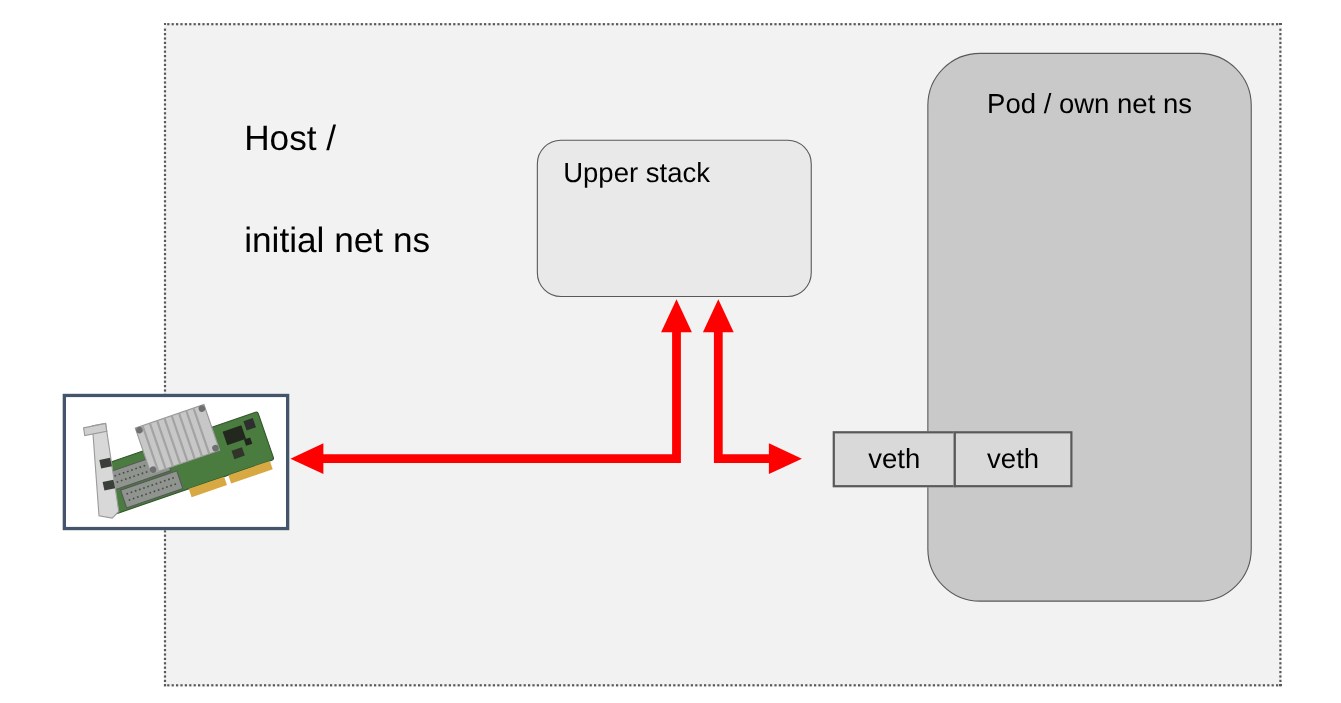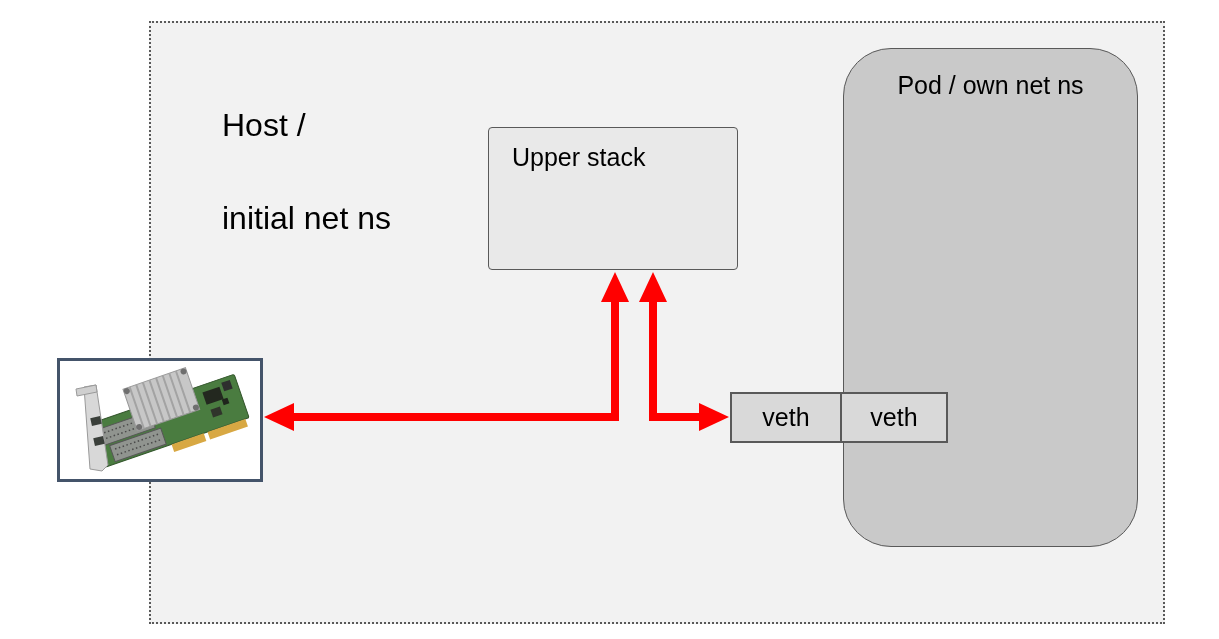--- a/index.html
+++ b/index.html
@@ -20,34 +20,34 @@
   .host-label{
     position:absolute; left:222px; top:48px; font-size:32px; line-height:31px;
     z-index:2; white-space:pre;
   }
   .pod-box{
     position:absolute; left:843px; top:48px; width:295px; height:499px;
     box-sizing:border-box; background:var(--pod-fill);
     border:1.5px solid var(--box-border); border-radius:48px; z-index:1;
   }
   .pod-label{
-    padding-top:22px; text-align:center; font-size:25px; white-space:pre;
+    padding-top:32px; text-align:center; font-size:25px; white-space:pre;
   }
   .upper-box{
     position:absolute; left:488px; top:127px; width:250px; height:143px;
     box-sizing:border-box; background:var(--upper-stack-fill);
-    border:1.5px solid var(--box-border); border-radius:4px; z-index:2;
+    border:1.5px solid var(--box-border); border-radius:22px; z-index:2;
     padding:12px 0 0 23px; font-size:25px; line-height:35px;
   }
   .upper-line{white-space:pre;}
   .veth{
     position:absolute; top:392px; height:51px; box-sizing:border-box;
     background:var(--veth-fill); border:2px solid var(--box-border);
     display:flex; align-items:center; justify-content:center;
-    font-size:25px; z-index:3; white-space:pre;
+    font-size:25px; z-index:3; white-space:pre;margin-left:27px;
   }
   .veth-host{left:730px; width:112px;}
   .veth-pod{left:840px; width:108px;}
   .nic-frame{
     position:absolute; left:57px; top:358px; width:206px; height:124px;
     box-sizing:border-box; background:#ffffff;
     border:3px solid var(--nic-frame-border); z-index:2;
   }
   .arrows{position:absolute; left:0; top:0; z-index:4; pointer-events:none;}
   .arrow-shaft{fill:none; stroke:var(--arrow-red); stroke-width:8; stroke-linejoin:miter;}

